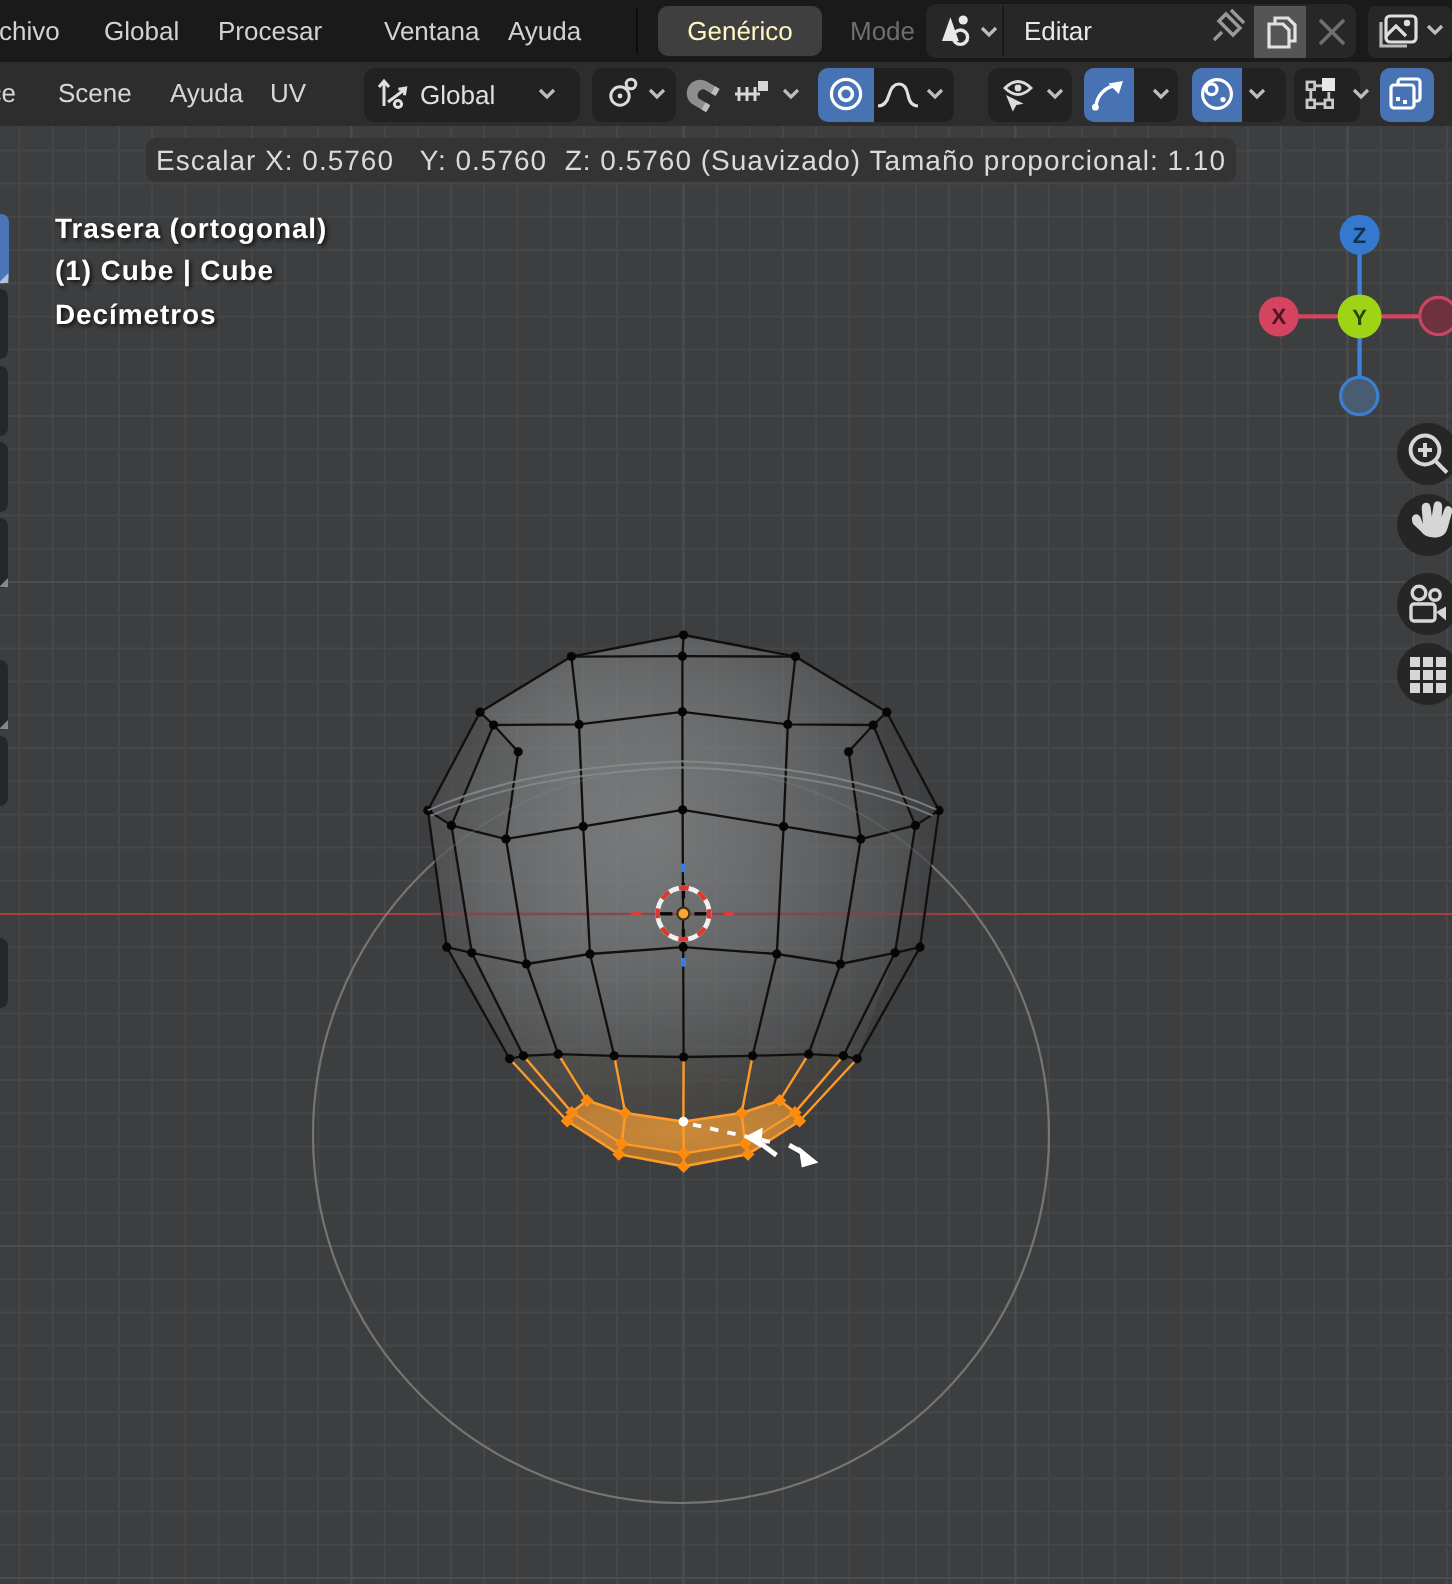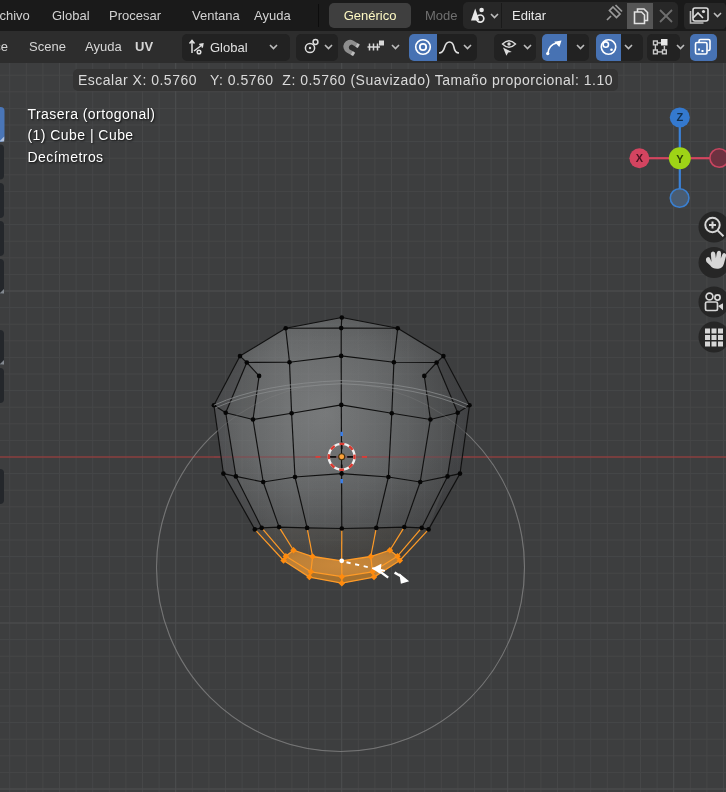--- a/index.html
+++ b/index.html
@@ -6,21 +6,21 @@
   .abs{position:absolute;}
   #topbar{position:absolute;left:0;top:0;width:726px;height:31px;background:#1a1a1a;}
   #hdr{position:absolute;left:0;top:31px;width:726px;height:32px;background:#2d2d2d;}
   .menu1{position:absolute;top:0;height:31px;line-height:31px;color:#d2d2d2;font-size:13px;}
   .menu2{position:absolute;top:31px;height:32px;line-height:32px;color:#d6d6d6;font-size:13px;}
   .pill{position:absolute;top:33.5px;height:27px;background:#222222;border-radius:5px;}
   .bluebtn{position:absolute;top:33.5px;height:27px;background:#4772b3;}
   #status{position:absolute;left:73px;top:69px;width:545px;height:22px;background:#343434;
     border-radius:5px;color:#dadada;font-size:14px;letter-spacing:0.5px;text-align:center;line-height:22px;}
   #vptext{position:absolute;left:27.5px;top:104px;color:#fff;font-size:14px;letter-spacing:0.45px;line-height:21.4px;
-    text-shadow:1px 1px 2px rgba(0,0,0,0.8);}
+    text-shadow:1px 1px 2px rgba(0,0,0,0.8);font-weight:bold;}
 </style></head>
 <body>
 <svg class="abs" style="left:0;top:0" width="726" height="792" viewBox="0 0 726 792">
   <defs>
     <radialGradient id="meshg" cx="0.44" cy="0.36" r="0.70">
       <stop offset="0" stop-color="#7a7c7d"></stop>
       <stop offset="0.45" stop-color="#696b6c"></stop>
       <stop offset="0.8" stop-color="#565758"></stop>
       <stop offset="1" stop-color="#474849"></stop>
     </radialGradient>
@@ -455,21 +455,21 @@
     <circle cx="99.5" cy="8.5" r="1.6" fill="#dedede" stroke="none"></circle>
     <path d="M89 15 l5-5 5 5"></path>
     <path d="M86.5 8 v12 h13" opacity="0.8"></path>
   </g>
   <polyline points="110,10 113.5,13.5 117,10" fill="none" stroke="#bdbdbd" stroke-width="1.6"></polyline>
 </svg>
 
 <div class="menu2" style="left:-32.5px;">Vértice</div>
 <div class="menu2" style="left:29px;">Scene</div>
 <div class="menu2" style="left:85px;">Ayuda</div>
-<div class="menu2" style="left:135px;font-weight:bold;">UV</div>
+<div class="menu2" style="left:135px;">UV</div>
 <div class="pill" style="left:182px;width:108px;"></div>
 <svg class="abs" style="left:186px;top:36px" width="104" height="22" viewBox="0 0 104 22">
   <g stroke="#e0e0e0" stroke-width="1.5" fill="none">
     <path d="M6 17 L6 5 M3.5 7.5 L6 4.5 L8.5 7.5"></path>
     <path d="M8 15 L16 9 M13.2 8.6 L16.8 8 L16.2 11.6"></path>
     <circle cx="13" cy="16" r="1.8"></circle>
   </g>
   <text x="24" y="16" fill="#e0e0e0" font-size="13" font-family="Liberation Sans,sans-serif">Global</text>
   <polyline points="84,9 87.5,12.5 91,9" fill="none" stroke="#bdbdbd" stroke-width="1.6"></polyline>
 </svg>

